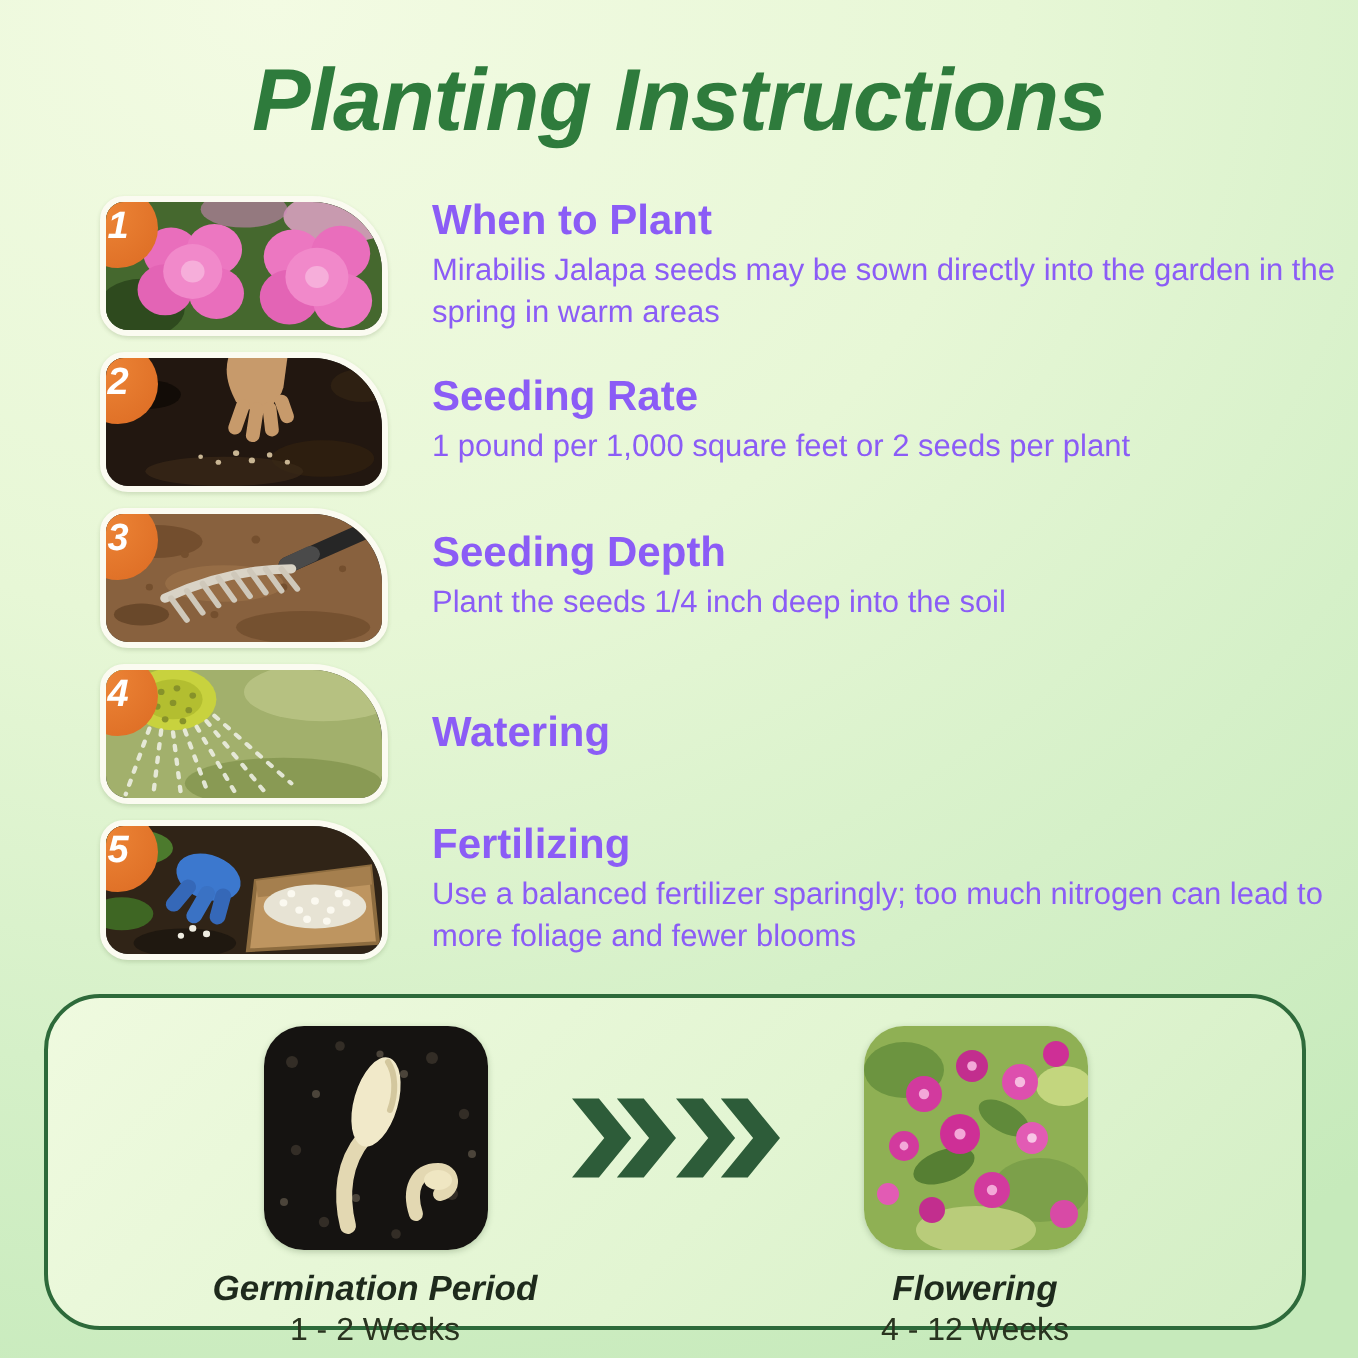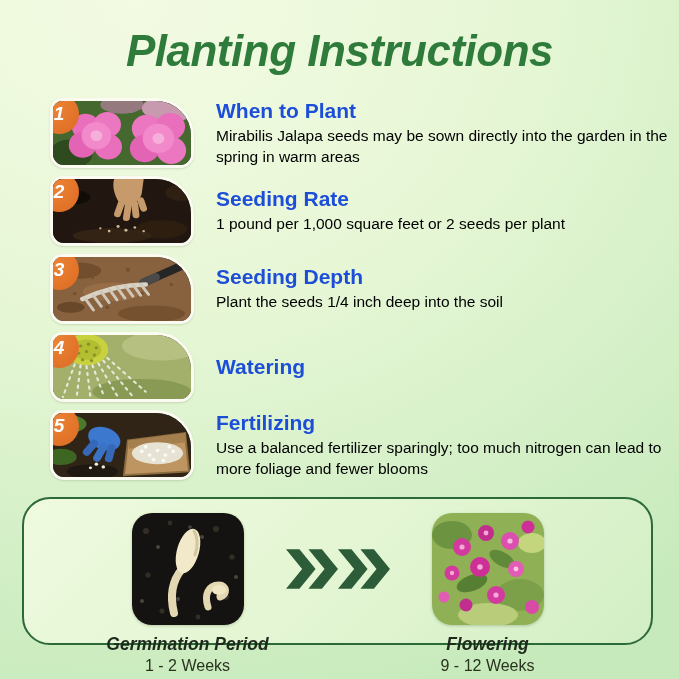--- a/index.html
+++ b/index.html
@@ -21,24 +21,24 @@
     overflow:hidden;background:#333;box-shadow:0 1px 2px rgba(60,90,40,.18);
   }
   .thumb svg{display:block;width:100%;height:100%;}
   .badge{
     position:absolute;left:-14px;top:-7px;width:40px;height:40px;border-radius:50%;
     background:radial-gradient(circle at 35% 30%, #EC8436, #DC6B23);
     color:#FFFFFF;font-weight:bold;font-style:italic;font-size:19px;
     display:flex;align-items:center;justify-content:center;z-index:3;
   }
   .step-text{display:flex;flex-direction:column;justify-content:center;margin-left:22px;width:452px;}
-  .step-title{font-size:21px;font-weight:bold;color:#1d4ed8;line-height:1.15;}
-  .step-desc{font-size:15.5px;color:#000000;line-height:1.32;margin-top:3px;}
+  .step-title{font-size:21px;font-weight:bold;color:#8b5cf6;line-height:1.15;}
+  .step-desc{font-size:15.5px;color:#8b5cf6;line-height:1.32;margin-top:3px;}
   .timeline{
-    position:absolute;left:22px;top:497px;width:631px;height:148px;
+    position:absolute;left:22px;top:497px;width:631px;height:168px;
     border:2px solid #2D6A3A;border-radius:28px;
     background:linear-gradient(135deg,#EFFADF 0%,#E2F5D2 55%,#D2EEC4 100%);
     display:flex;align-items:flex-start;justify-content:center;
     padding:0;box-sizing:border-box;
   }
   .stage{display:flex;flex-direction:column;align-items:center;margin-top:14px;width:196px;}
   .stage-img{width:112px;height:112px;border-radius:20px;overflow:hidden;box-shadow:0 1px 3px rgba(40,70,30,.25);}
   .stage-img svg{display:block;width:100%;height:100%;}
   .stage-label{margin-top:9px;font-size:17.5px;font-weight:bold;font-style:italic;color:#1E2A1C;}
   .stage-duration{margin-top:2px;font-size:16px;color:#29331F;}
@@ -308,16 +308,16 @@
             <circle cx="84" cy="56" r="2.4" fill="#F8C6E6"></circle>
           <circle cx="64" cy="82" r="9" fill="#D23A9E"></circle>
             <circle cx="64" cy="82" r="2.6" fill="#F3A8D8"></circle>
           <circle cx="34" cy="92" r="6.5" fill="#C22E8E"></circle>
           <circle cx="100" cy="94" r="7" fill="#D84AA6"></circle>
           <circle cx="12" cy="84" r="5.5" fill="#E25BB4"></circle>
         </g>
       </svg>
     </div>
     <div class="stage-label">Flowering</div>
-    <div class="stage-duration">9 - 12 Weeks</div>
+    <div class="stage-duration">4 - 12 Weeks</div>
   </div>
 
 </div>
 
 </body></html>

